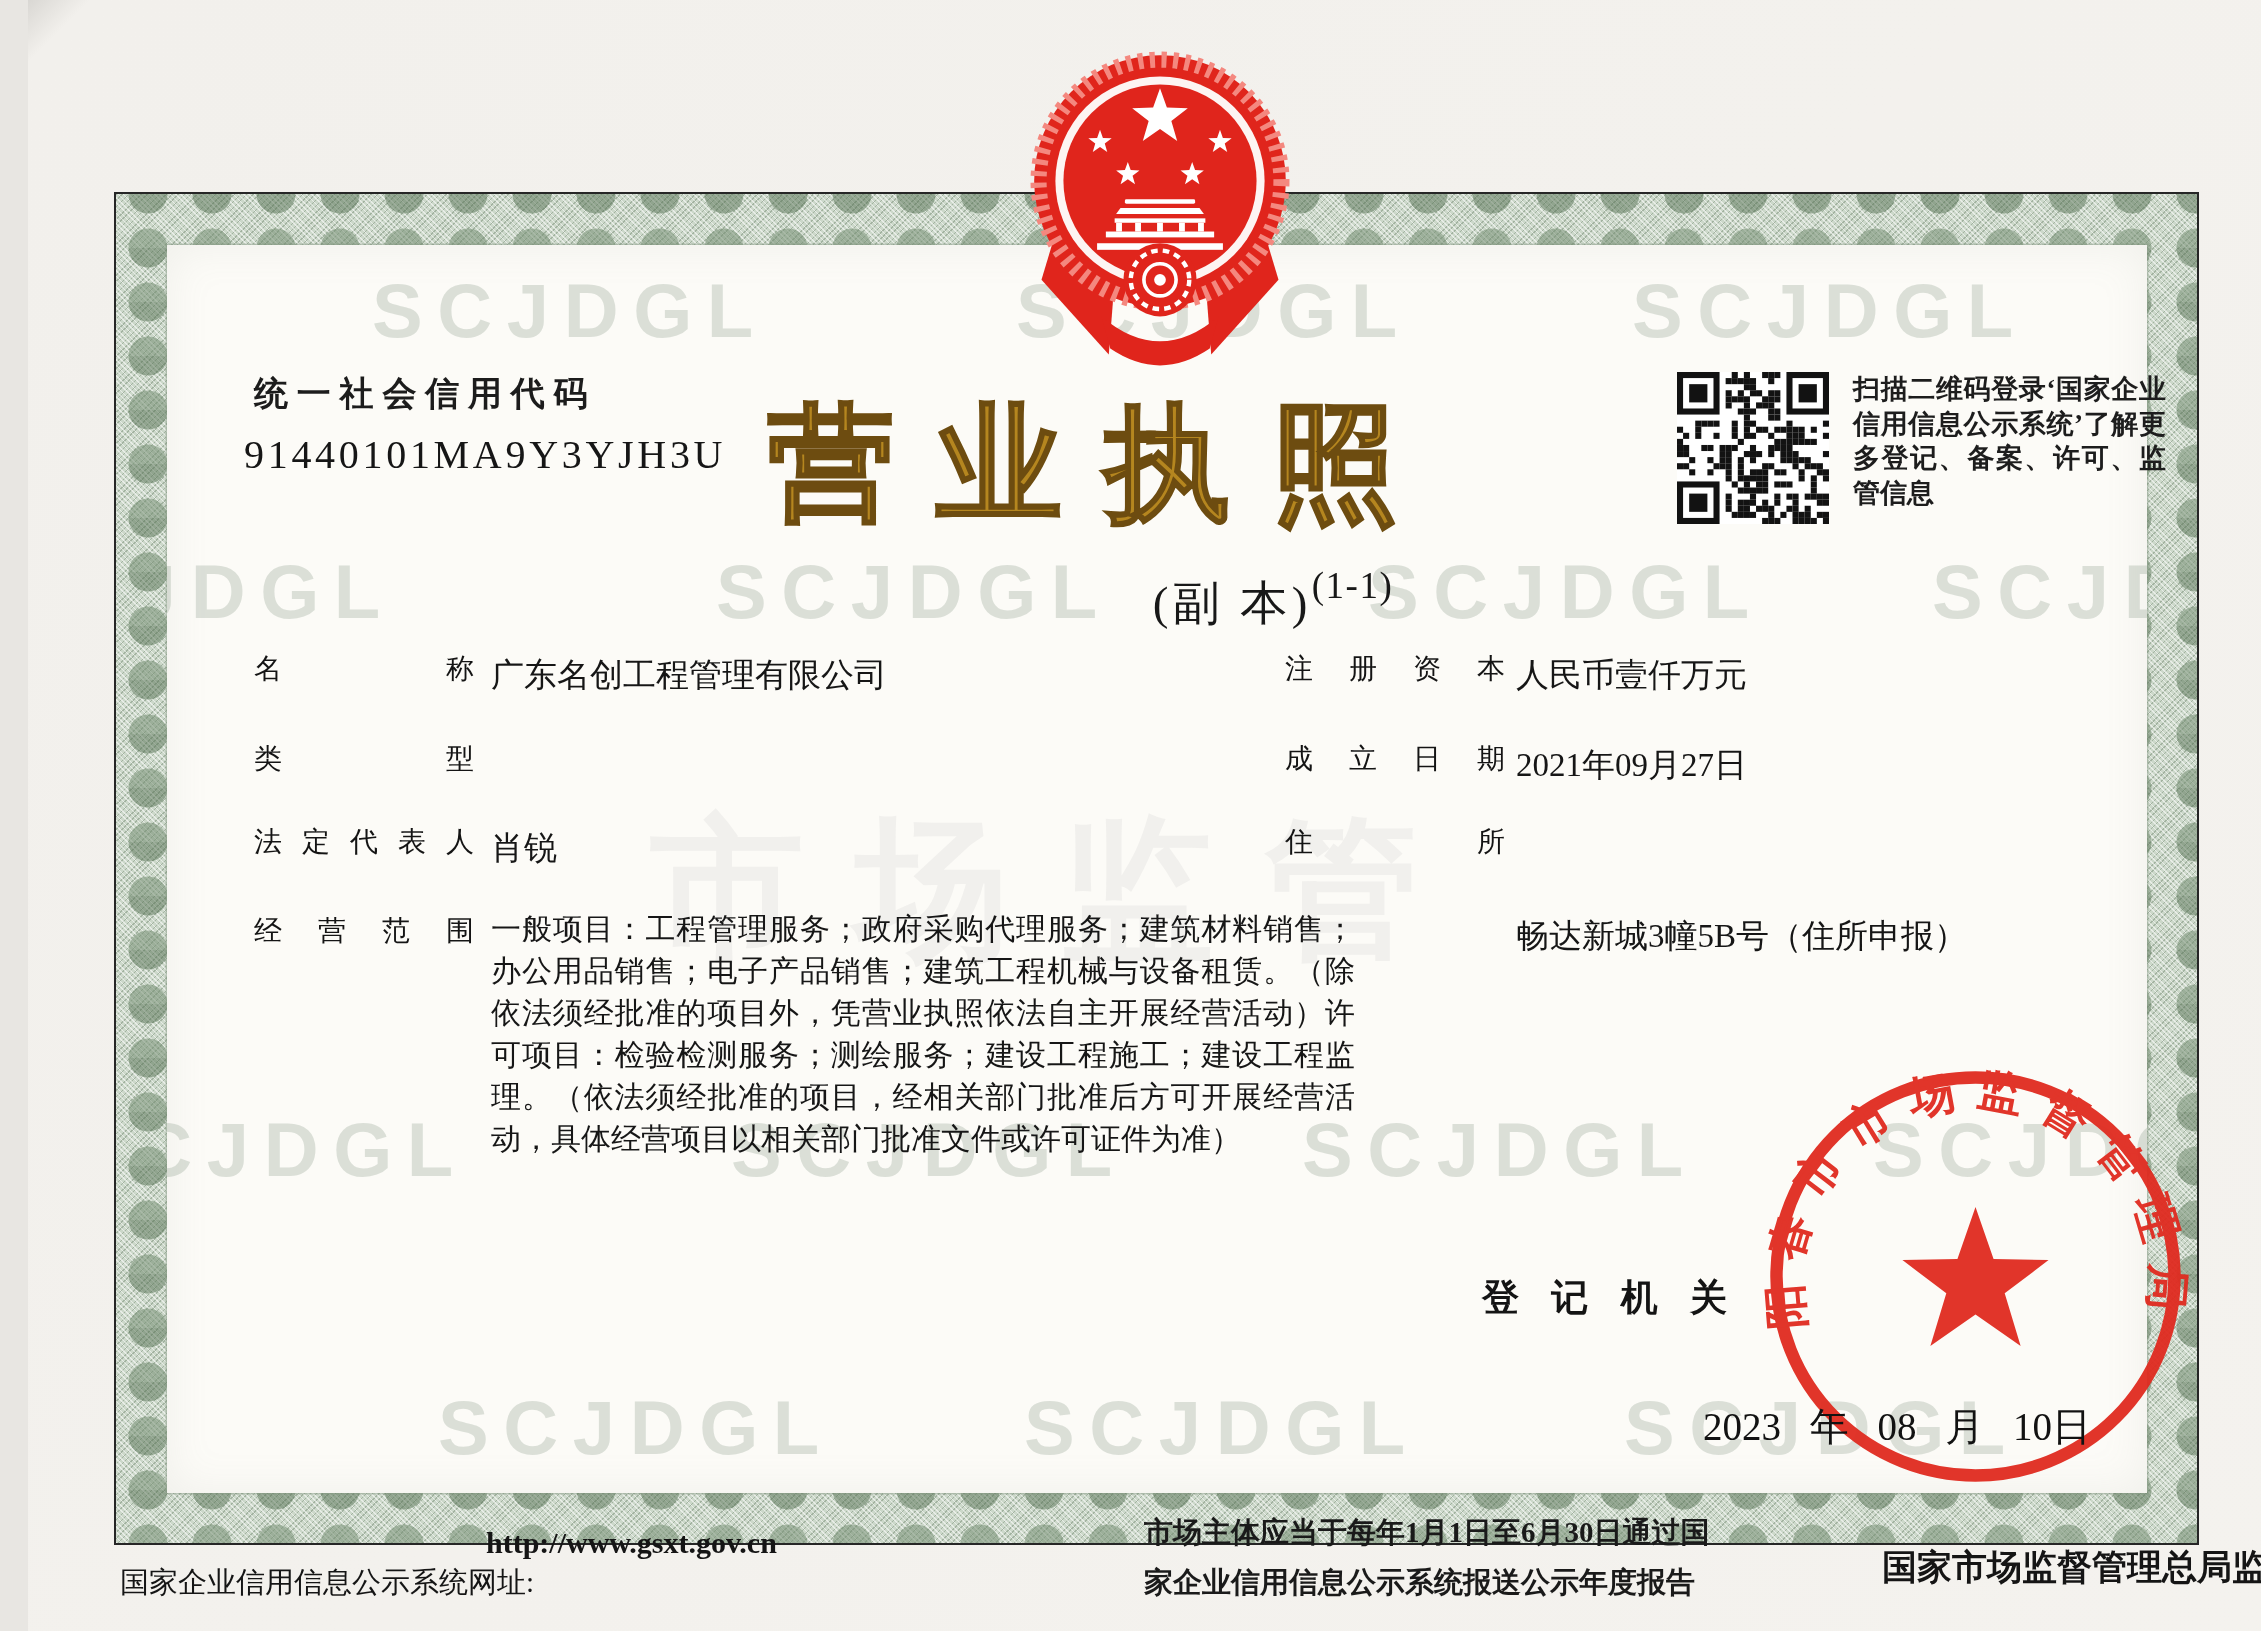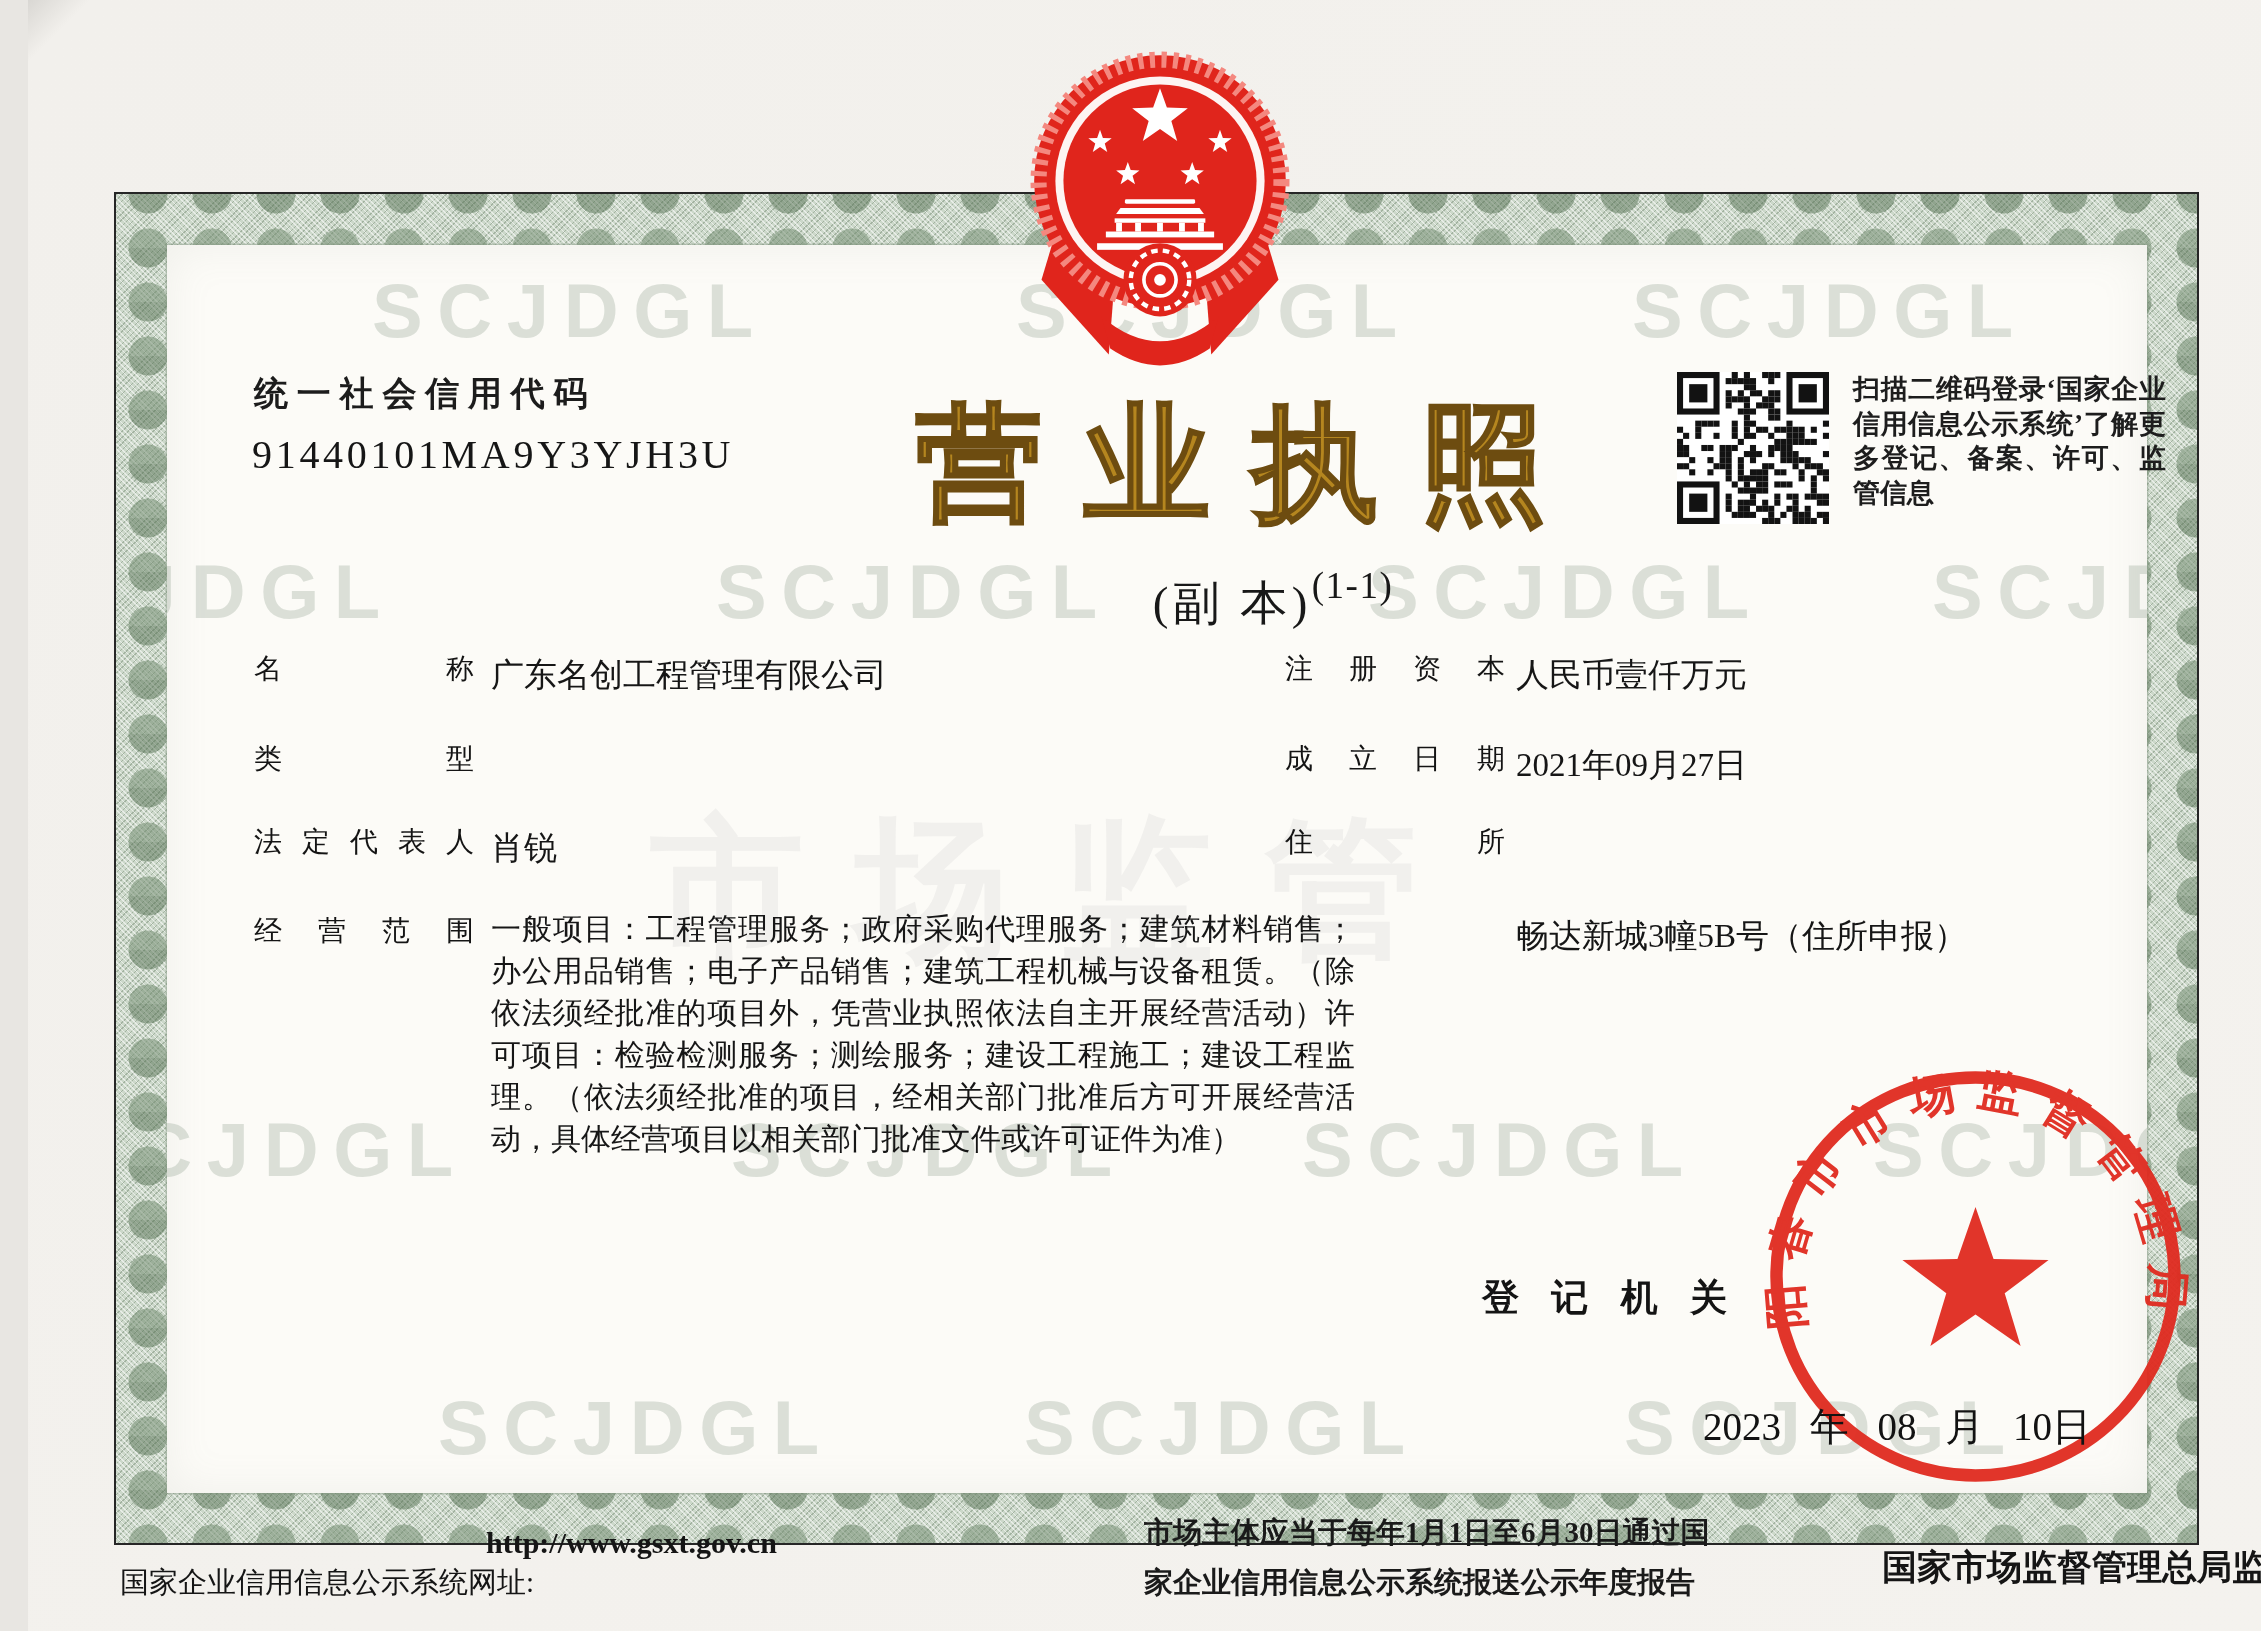--- a/index.html
+++ b/index.html
@@ -48,26 +48,26 @@
     color:rgba(120,120,125,.08);white-space:nowrap;
   }
   
   .emblem{position:absolute;left:993px;top:38px;width:278px;height:337px;z-index:6;}
   
   .credit-label{
     position:absolute;left:226px;top:371px;
     font-size:34px;font-weight:bold;letter-spacing:8.8px;color:#1c1c1c;z-index:4;
   }
   .credit-code{
-    position:absolute;left:224px;top:431px;
+    position:absolute;left:216px;top:431px;
     font-size:40px;letter-spacing:3.7px;color:#161616;z-index:4;text-align:right;
   }
   .doc-title{
     position:absolute;left:740px;top:381px;width:820px;
-    text-align:right;font-size:126px;font-weight:bold;letter-spacing:42px;
+    text-align:left;font-size:126px;font-weight:bold;letter-spacing:42px;
     color:#b5861f;-webkit-text-stroke:2.2px #6d4c10;z-index:4;white-space:nowrap;
   }
   .doc-subtitle{
     position:absolute;left:945px;top:564px;width:600px;text-align:center;
     font-size:47px;color:#181818;z-index:4;white-space:nowrap;letter-spacing:4.4px;
   }
   .doc-subtitle .sup{
     font-size:37px;vertical-align:20.5px;letter-spacing:1.5px;
   }
   

